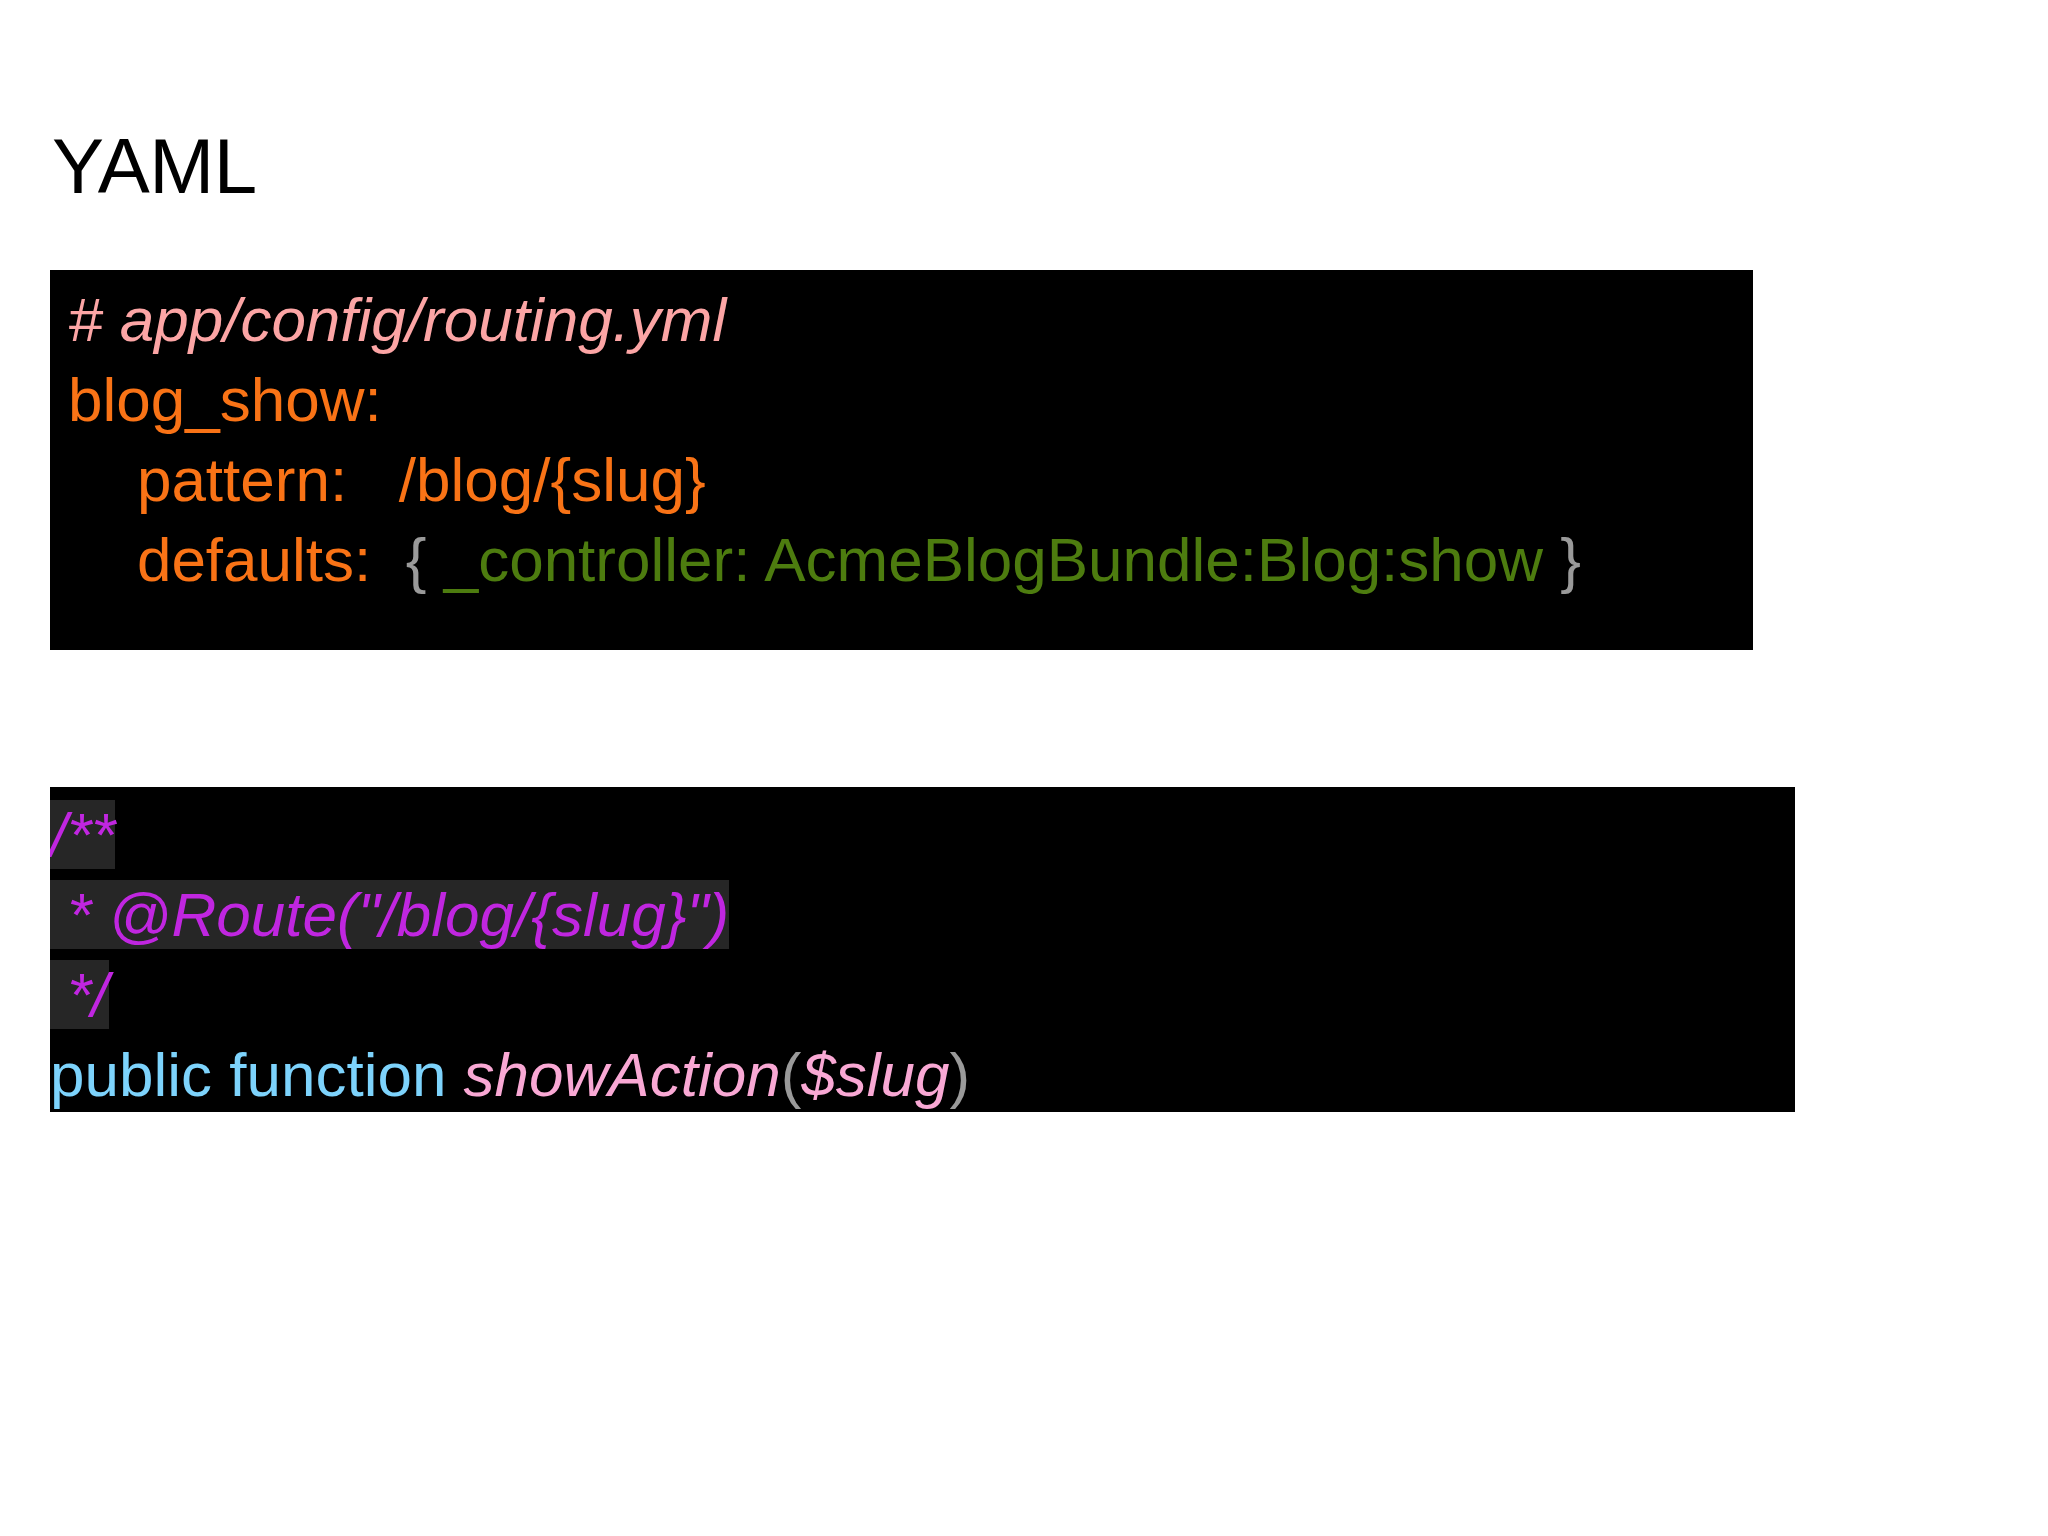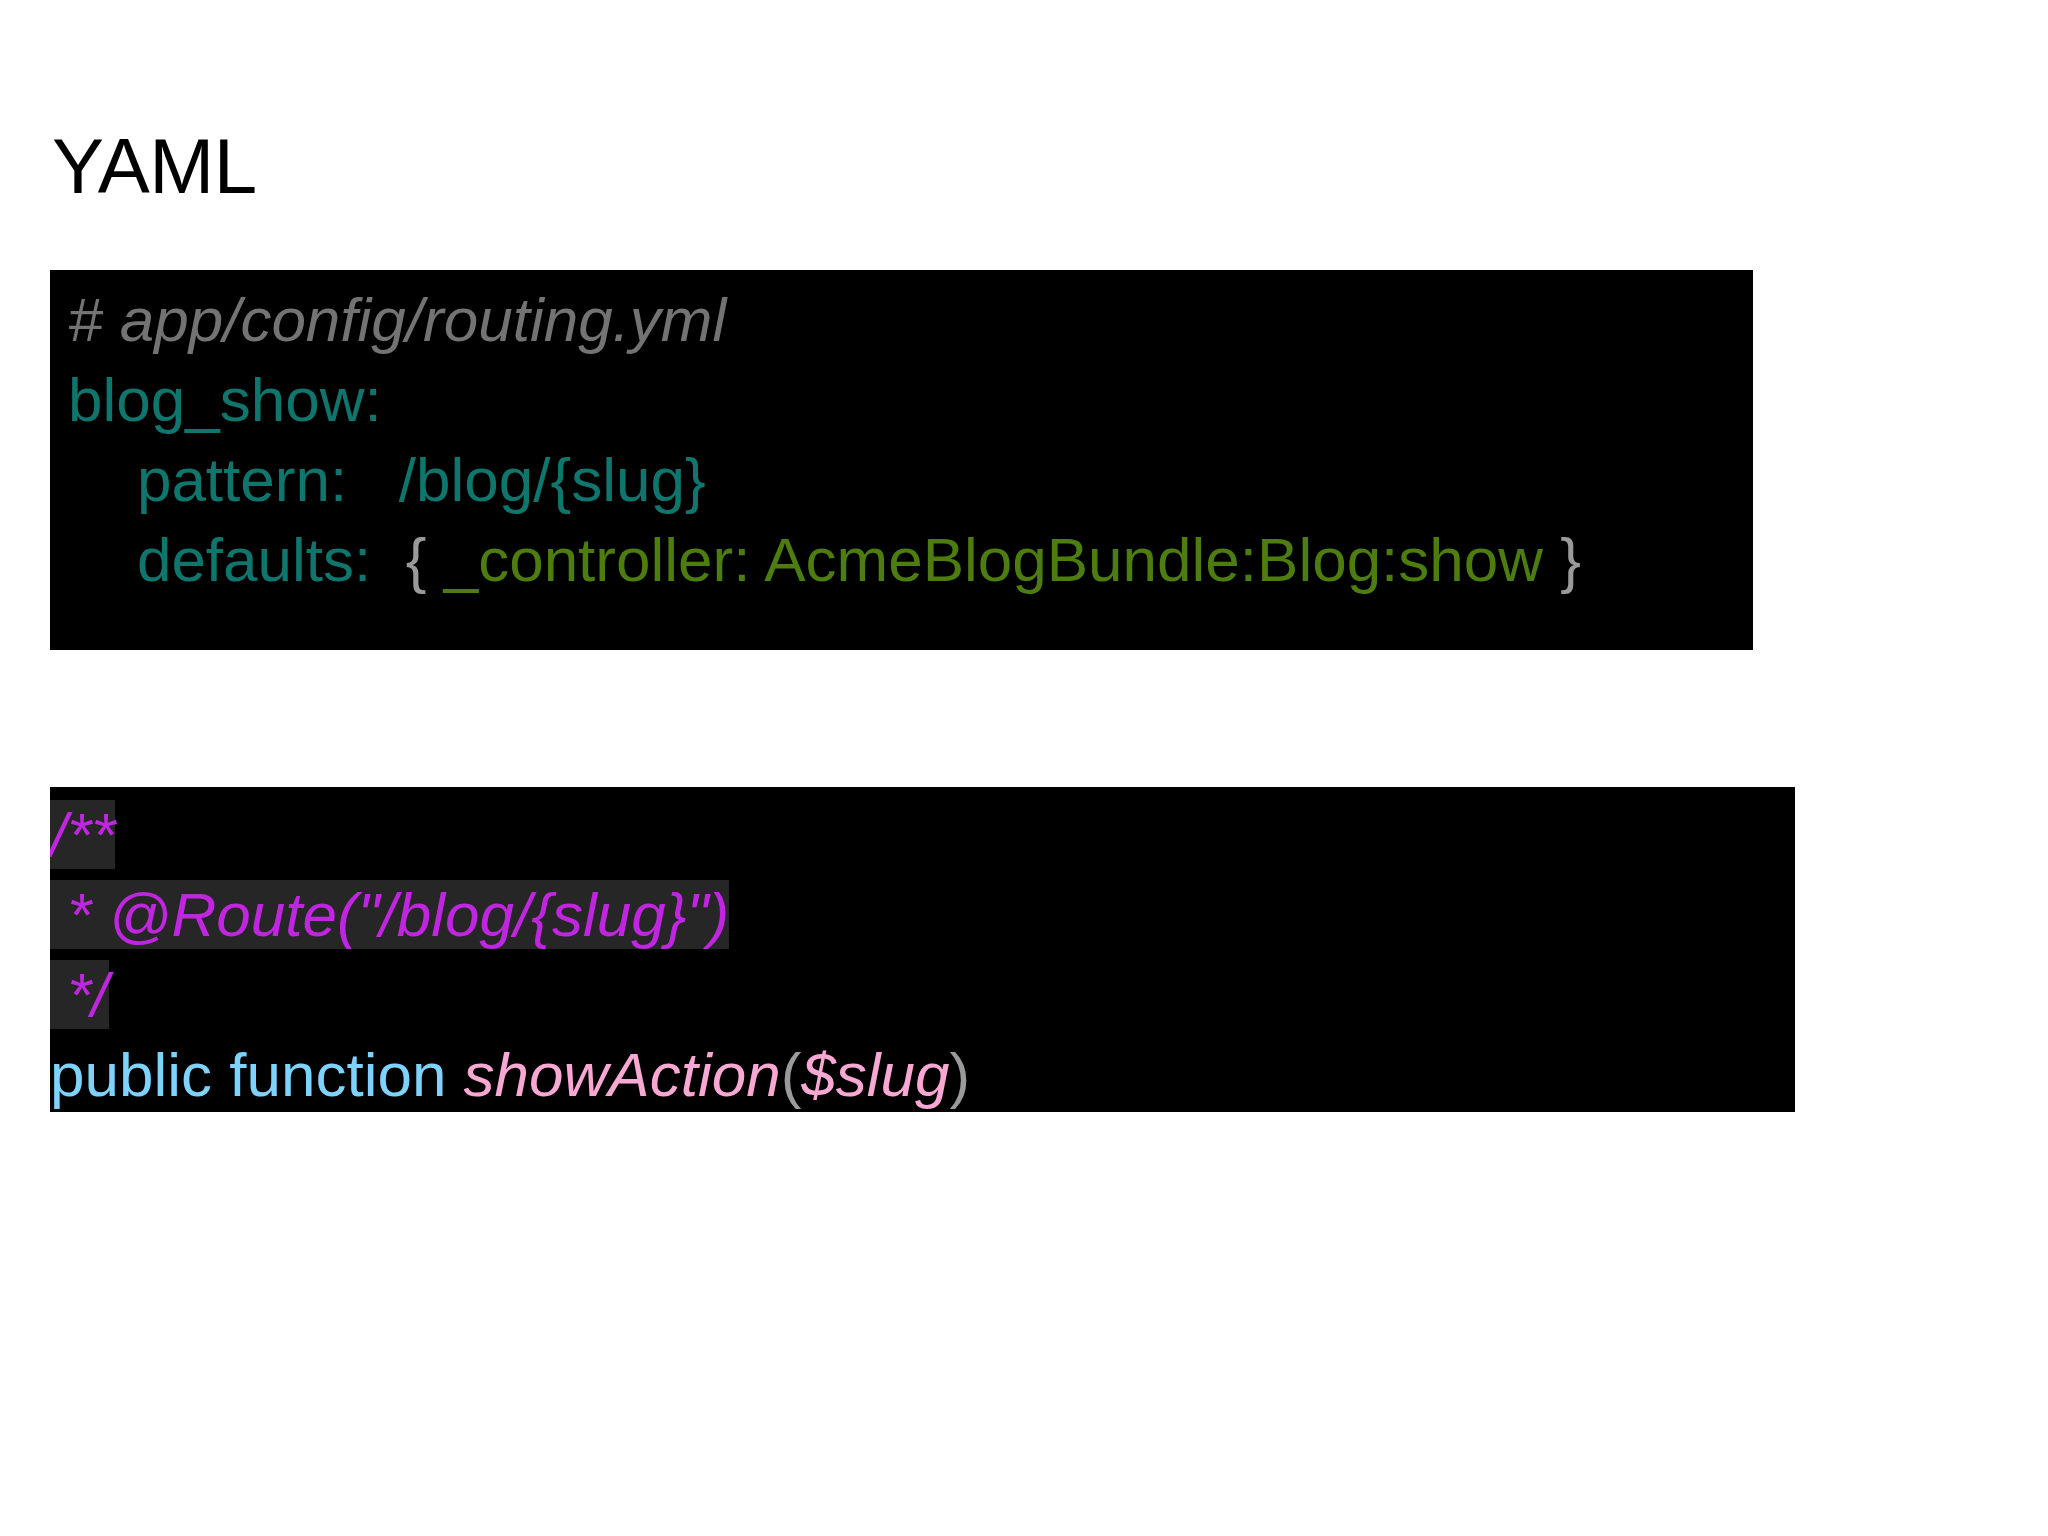--- a/index.html
+++ b/index.html
@@ -55,22 +55,22 @@
     padding: 0;
   }
 
   .code-line {
     display: block;
     height: 80px;
     white-space: pre;
   }
 
   
-  .tok-comment   { color: #737373; font-style: italic; }
-  .tok-plain     { color: #0f766e; }
+  .tok-comment   { color: #fca5a5; font-style: italic; }
+  .tok-plain     { color: #f97316; }
   .tok-value     { color: #4d7c0f; text-align: right; }
   .tok-keyword   { color: #7dd3fc; }
   .tok-punct     { color: #9a9a9a; }
   .tok-ident     { color: #f9a8d4; font-style: italic; }
   .tok-docblock  { color: #c026e0; font-style: italic; }
 
   
   .hl {
     background: #262626;
   }

